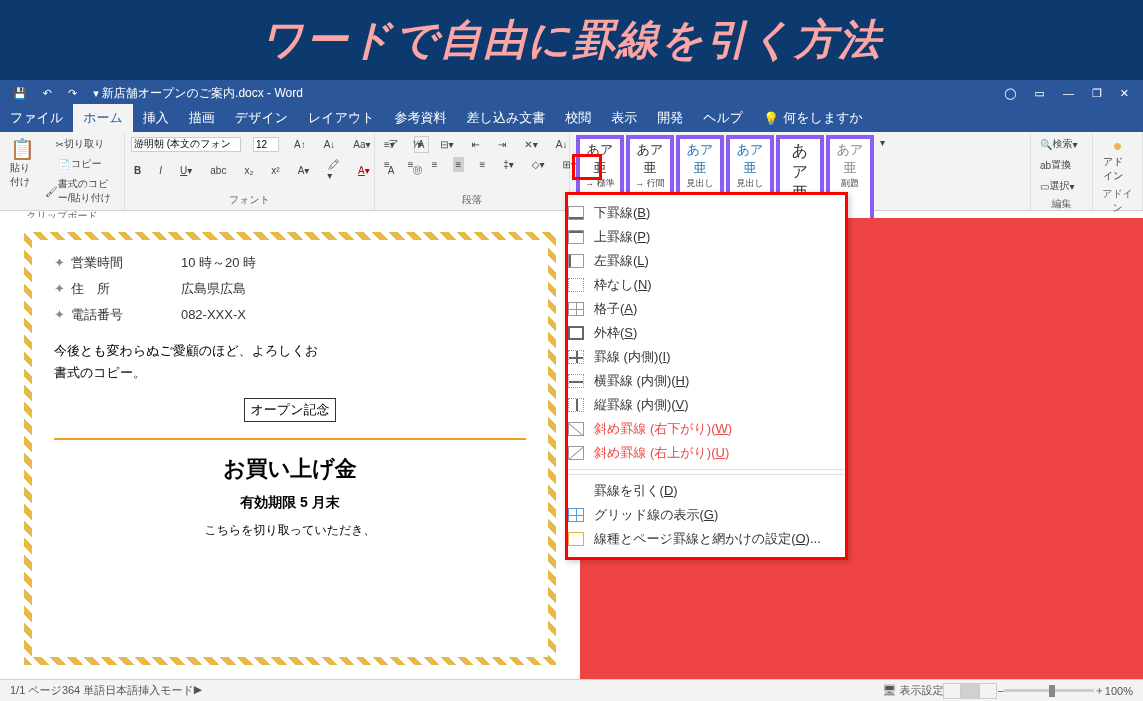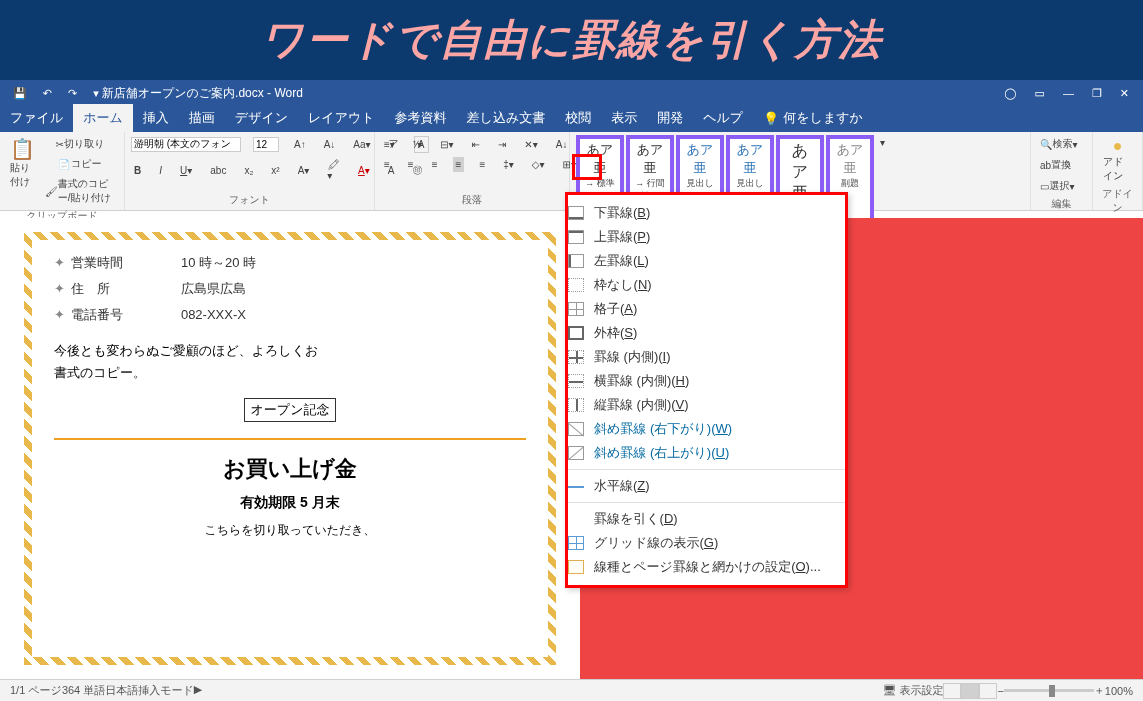--- a/index.html
+++ b/index.html
@@ -42,21 +42,21 @@
 .boxed { border: 1px solid #333; display: inline-block; padding: 2px 6px; font-size: 13px; margin-top: 12px; }
 .page-divider { border-top: 2px solid #f0a020; margin: 16px 0 14px; }
 .headline { font-size: 22px; font-weight: bold; margin: 6px 0; }
 .subline { font-size: 14px; font-weight: bold; text-align: center; margin-top: 10px; }
 .small { font-size: 12px; text-align: center; margin-top: 10px; }
 
 .highlight-btn { position: absolute; border: 3px solid #ff0000; width: 30px; height: 26px; left: 572px; top: 154px; z-index: 20; pointer-events: none; }
 
 .dropdown { position: absolute; left: 565px; top: 192px; width: 283px; background: #fff; border: 3px solid #ff0000; box-shadow: 2px 2px 6px rgba(0,0,0,.2); z-index: 30; font-size: 13px; padding: 6px 0; }
 .dd-item { display: flex; align-items: center; gap: 10px; padding: 3px 0; cursor: pointer; color: #333; }
-.dd-item.disabled { color: #0369a1; }
+.dd-item.disabled { color: #ef4444; }
 .dd-icon { width: 16px; height: 14px; border: 1px solid #999; position: relative; flex-shrink: 0; background: #fff; }
 .dd-sep { border-top: 1px solid #e0e0e0; margin: 4px 0; }
 .underline { text-decoration: underline; }
 
 .ic-bottom::after { content:""; position:absolute; left:0; right:0; bottom:0; border-bottom:2px solid #666; }
 .ic-top::after { content:""; position:absolute; left:0; right:0; top:0; border-top:2px solid #666; }
 .ic-left::after { content:""; position:absolute; top:0; bottom:0; left:0; border-left:2px solid #666; }
 .ic-right::after { content:""; position:absolute; top:0; bottom:0; right:0; border-right:2px solid #666; }
 .ic-none { border-style: dotted; }
 .ic-all::before { content:""; position:absolute; left:50%; top:0; bottom:0; border-left:1px solid #999; }
@@ -312,24 +312,20 @@
     </div>
     <div class="dd-item disabled">
       <span class="dd-icon ic-diag1"></span>
       <span>斜め罫線 (右下がり)(<span class="underline">W</span>)</span>
     </div>
     <div class="dd-item disabled">
       <span class="dd-icon ic-diag2"></span>
       <span>斜め罫線 (右上がり)(<span class="underline">U</span>)</span>
     </div>
     <div class="dd-sep"></div>
-    <div class="dd-item">
-      <span class="dd-icon ic-hr"></span>
-      <span>水平線(<span class="underline">Z</span>)</span>
-    </div>
     <div class="dd-sep"></div>
     <div class="dd-item">
       <span class="dd-icon ic-draw"></span>
       <span>罫線を引く(<span class="underline">D</span>)</span>
     </div>
     <div class="dd-item">
       <span class="dd-icon ic-grid"></span>
       <span>グリッド線の表示(<span class="underline">G</span>)</span>
     </div>
     <div class="dd-item">

